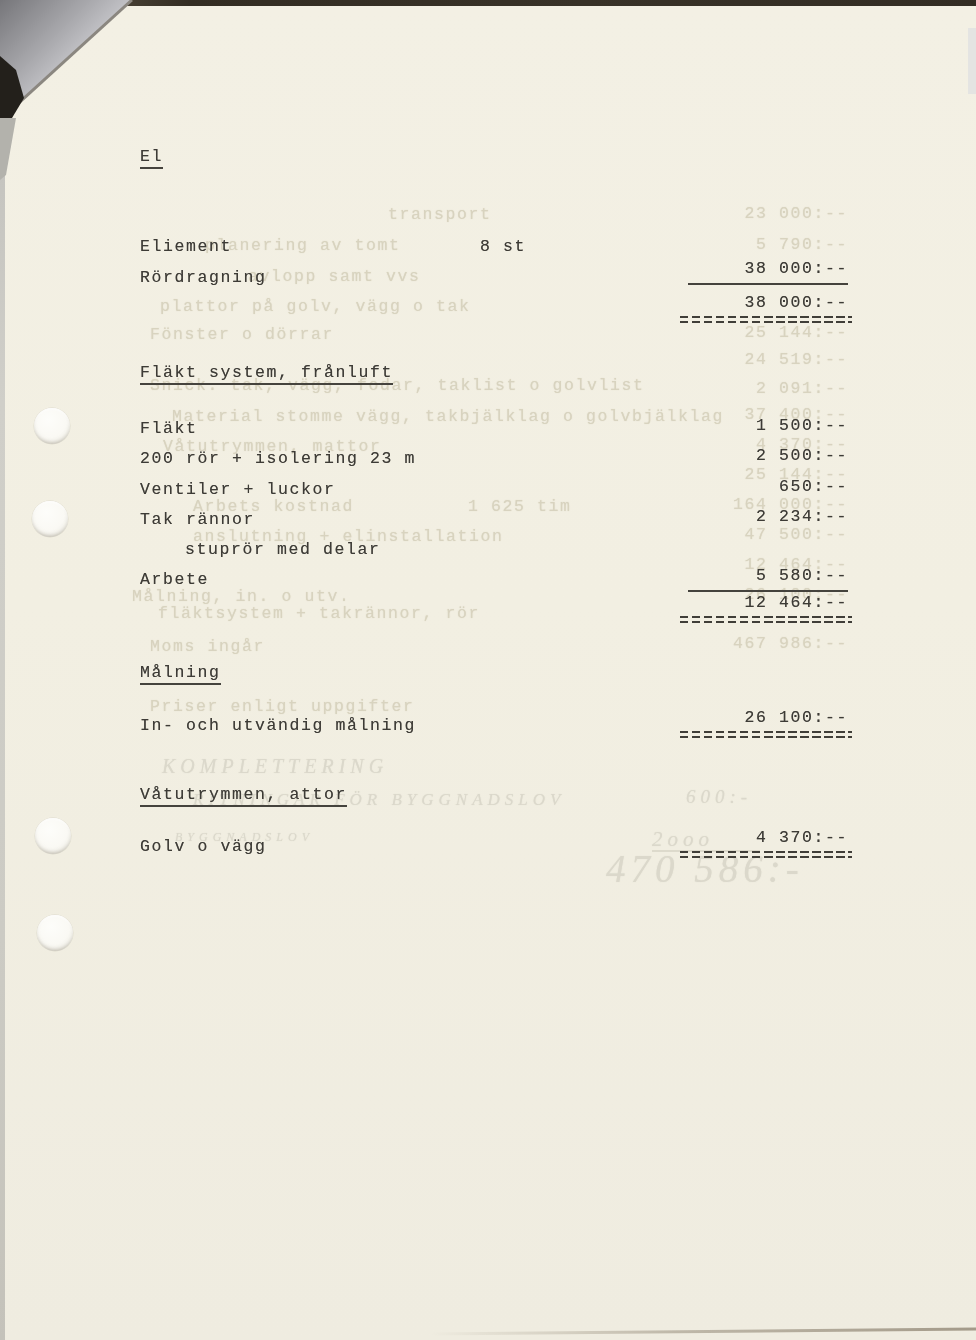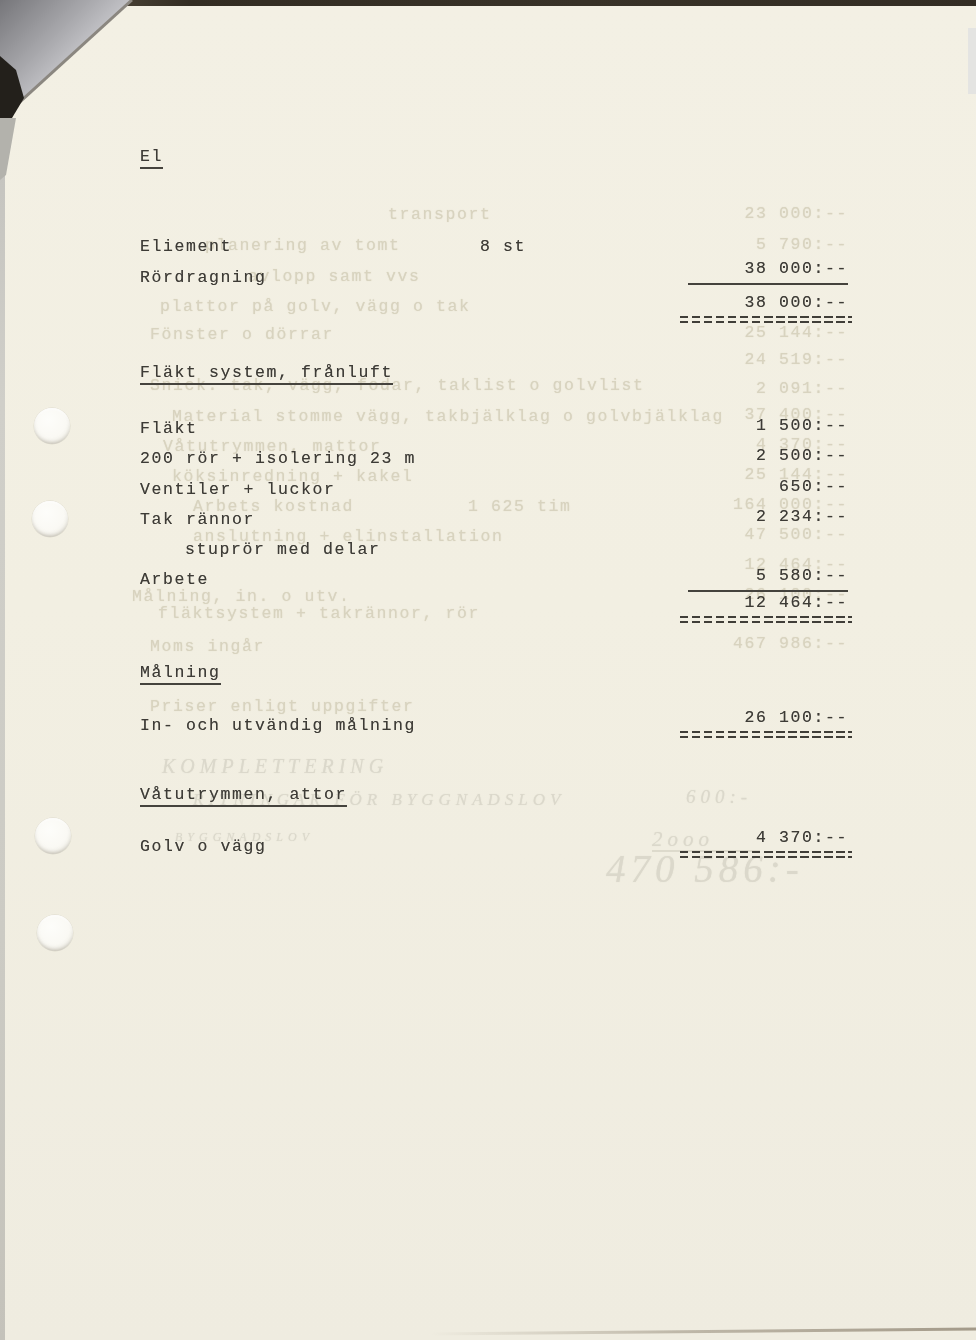--- a/index.html
+++ b/index.html
@@ -77,21 +77,20 @@
       <div class="ln ghost" style="top: 296px; left: 160px;"><span class="txt">plattor på golv, vägg o tak</span></div>
       <div class="ln ghost" style="top: 324px; left: 150px;"><span class="txt">Fönster o dörrar</span></div>
       <div class="ln ghost amt" style="top: 322px;"><span class="txt">25 144:--</span></div>
       <div class="ln ghost" style="top: 351px; left: 150px; margin-top: 24px;"><span class="txt">Snick. tak, vägg, fodar, taklist o golvlist</span></div>
       <div class="ln ghost amt" style="top: 349px;"><span class="txt">24 519:--</span></div>
       <div class="ln ghost amt" style="top: 378px;"><span class="txt">2 091:--</span></div>
       <div class="ln ghost" style="top: 406px; left: 172px;"><span class="txt">Material stomme vägg, takbjälklag o golvbjälklag</span></div>
       <div class="ln ghost amt" style="top: 404px;"><span class="txt">37 400:--</span></div>
       <div class="ln ghost" style="top: 436px; left: 163px;"><span class="txt">Våtutrymmen, mattor</span></div>
       <div class="ln ghost amt" style="top: 434px;"><span class="txt">4 370:--</span></div>
-      <div class="ln ghost" style="top: 466px; left: 172px;"><span class="txt">köksinredning + kakel</span></div>
       <div class="ln ghost amt" style="top: 464px;"><span class="txt">25 144:--</span></div>
       <div class="ln ghost" style="top: 496px; left: 193px;"><span class="txt">Arbets kostnad</span></div>
       <div class="ln ghost" style="top: 496px; left: 468px;"><span class="txt">1 625 tim</span></div>
       <div class="ln ghost amt" style="top: 494px;"><span class="txt">164 000:--</span></div>
       <div class="ln ghost" style="top: 526px; left: 193px;"><span class="txt">anslutning + elinstallation</span></div>
       <div class="ln ghost amt" style="top: 524px;"><span class="txt">47 500:--</span></div>
       <div class="ln ghost" style="top: 556px; left: 158px; margin-top: 47px;"><span class="txt">fläktsystem + takrännor, rör</span></div>
       <div class="ln ghost amt" style="top: 554px;"><span class="txt">12 464:--</span></div>
       <div class="ln ghost" style="top: 586px; left: 132px;"><span class="txt">Målning, in. o utv.</span></div>
       <div class="ln ghost amt" style="top: 584px;"><span class="txt">26 100:--</span></div>

